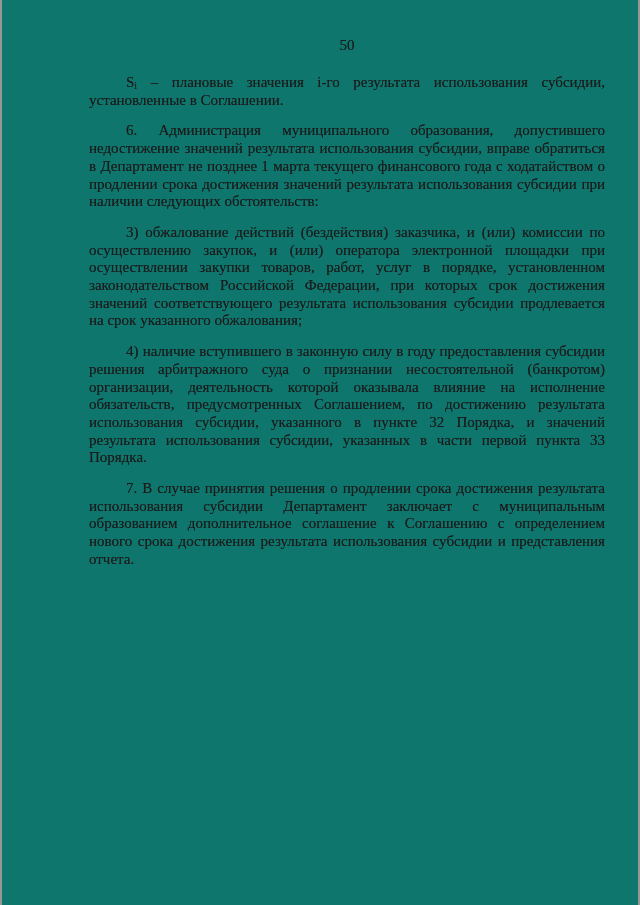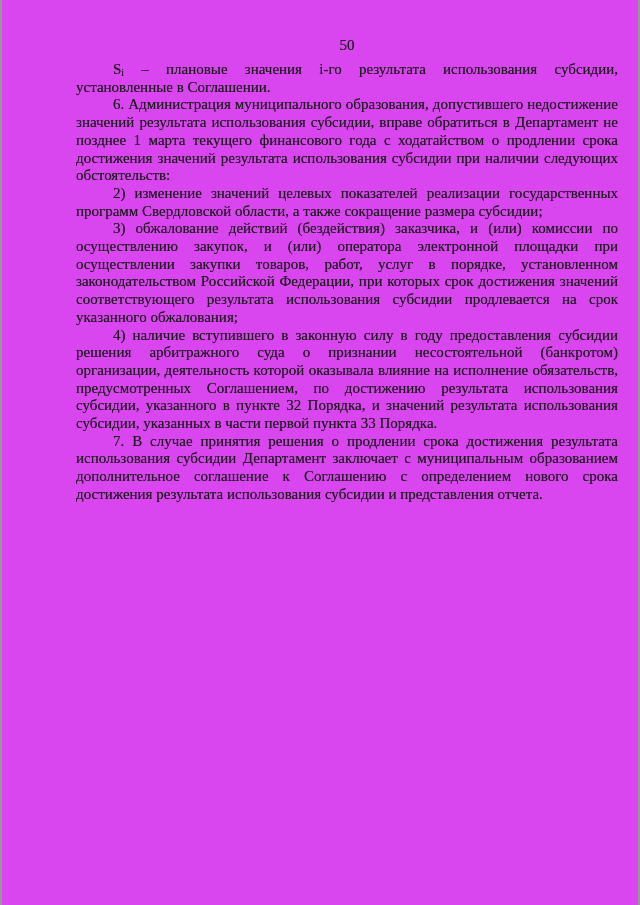--- a/index.html
+++ b/index.html
@@ -8,21 +8,21 @@
     height: 905px;
     background: #ffffff;
     position: relative;
     overflow: hidden;
     font-family: "Liberation Serif", "DejaVu Serif", serif;
     color: #1b1b1b;
   }
   .page {
     position: absolute;
     inset: 0;
-    background: #d946ef;
+    background: #0f766e;
   }
   .scan-edge {
     position: absolute;
     top: 0;
     bottom: 0;
     width: 2px;
     background: #979797;
   }
   .scan-edge.left  { left: 0; }
   .scan-edge.right { right: 0; }
@@ -40,21 +40,21 @@
     position: absolute;
     top: 61px;
     left: 76px;
     width: 542px;
     font-size: 15px;
     line-height: 17.7px;
     text-align: justify;
     text-shadow: 0 0 0.4px rgba(20,20,20,0.6);
   }
   .para {
-    margin: 0;
+    margin: 13px;
     padding: 0;
     text-indent: 37px;
   }
   .para sub {
     font-size: 10px;
     line-height: 0;
     vertical-align: -2px;
   }
 </style>
 </head>
@@ -63,19 +63,18 @@
 <div class="page">
   <div class="scan-edge left"></div>
   <div class="scan-edge right"></div>
 
   <div class="page-number">50</div>
 
   <div class="text-block">
     <p class="para"><span>S</span><sub>i</sub><span> – плановые значения i-го результата использования субсидии, установленные в Соглашении.</span></p>
     <div id="paragraphs">
         <p class="para">6. Администрация муниципального образования, допустившего недостижение значений результата использования субсидии, вправе обратиться в Департамент не позднее 1 марта текущего финансового года с ходатайством о продлении срока достижения значений результата использования субсидии при наличии следующих обстоятельств:</p>
-        <p class="para">2) изменение значений целевых показателей реализации государственных программ Свердловской области, а также сокращение размера субсидии;</p>
         <p class="para">3) обжалование действий (бездействия) заказчика, и (или) комиссии по осуществлению закупок, и (или) оператора электронной площадки при осуществлении закупки товаров, работ, услуг в порядке, установленном законодательством Российской Федерации, при которых срок достижения значений соответствующего результата использования субсидии продлевается на срок указанного обжалования;</p>
         <p class="para">4) наличие вступившего в законную силу в году предоставления субсидии решения арбитражного суда о признании несостоятельной (банкротом) организации, деятельность которой оказывала влияние на исполнение обязательств, предусмотренных Соглашением, по достижению результата использования субсидии, указанного в пункте 32 Порядка, и значений результата использования субсидии, указанных в части первой пункта 33 Порядка.</p>
         <p class="para">7. В случае принятия решения о продлении срока достижения результата использования субсидии Департамент заключает с муниципальным образованием дополнительное соглашение к Соглашению с определением нового срока достижения результата использования субсидии и представления отчета.</p>
       </div>
   </div>
 </div>
 
 </body></html>

